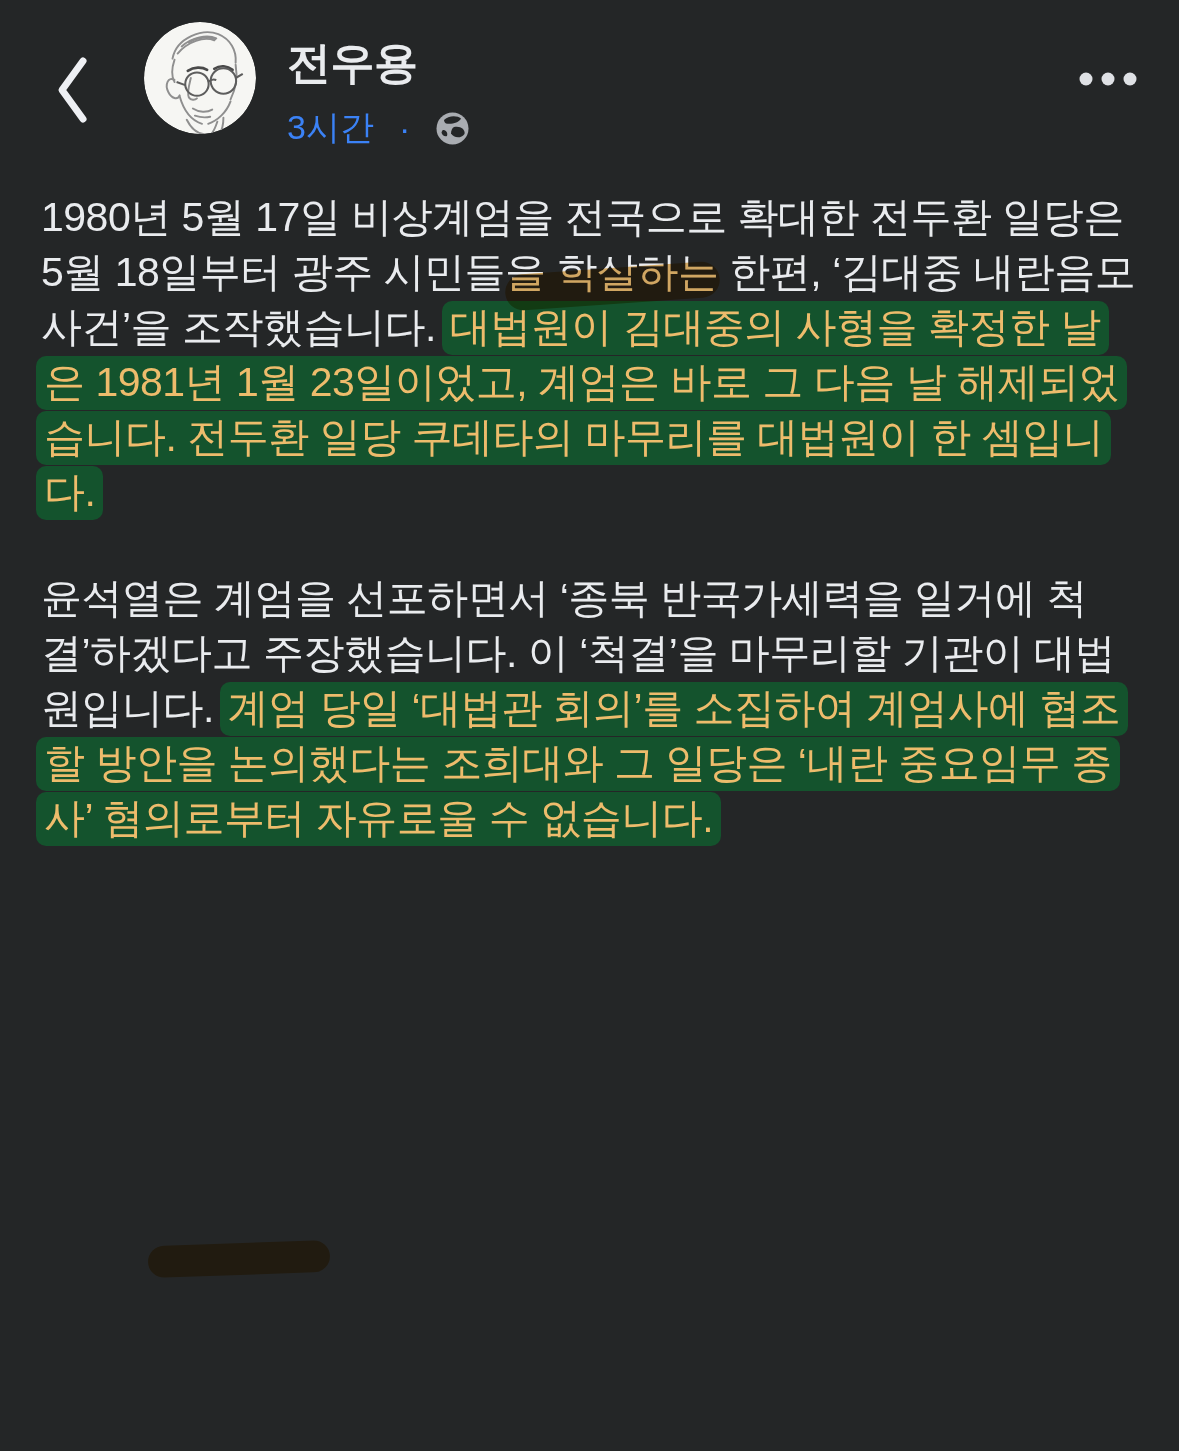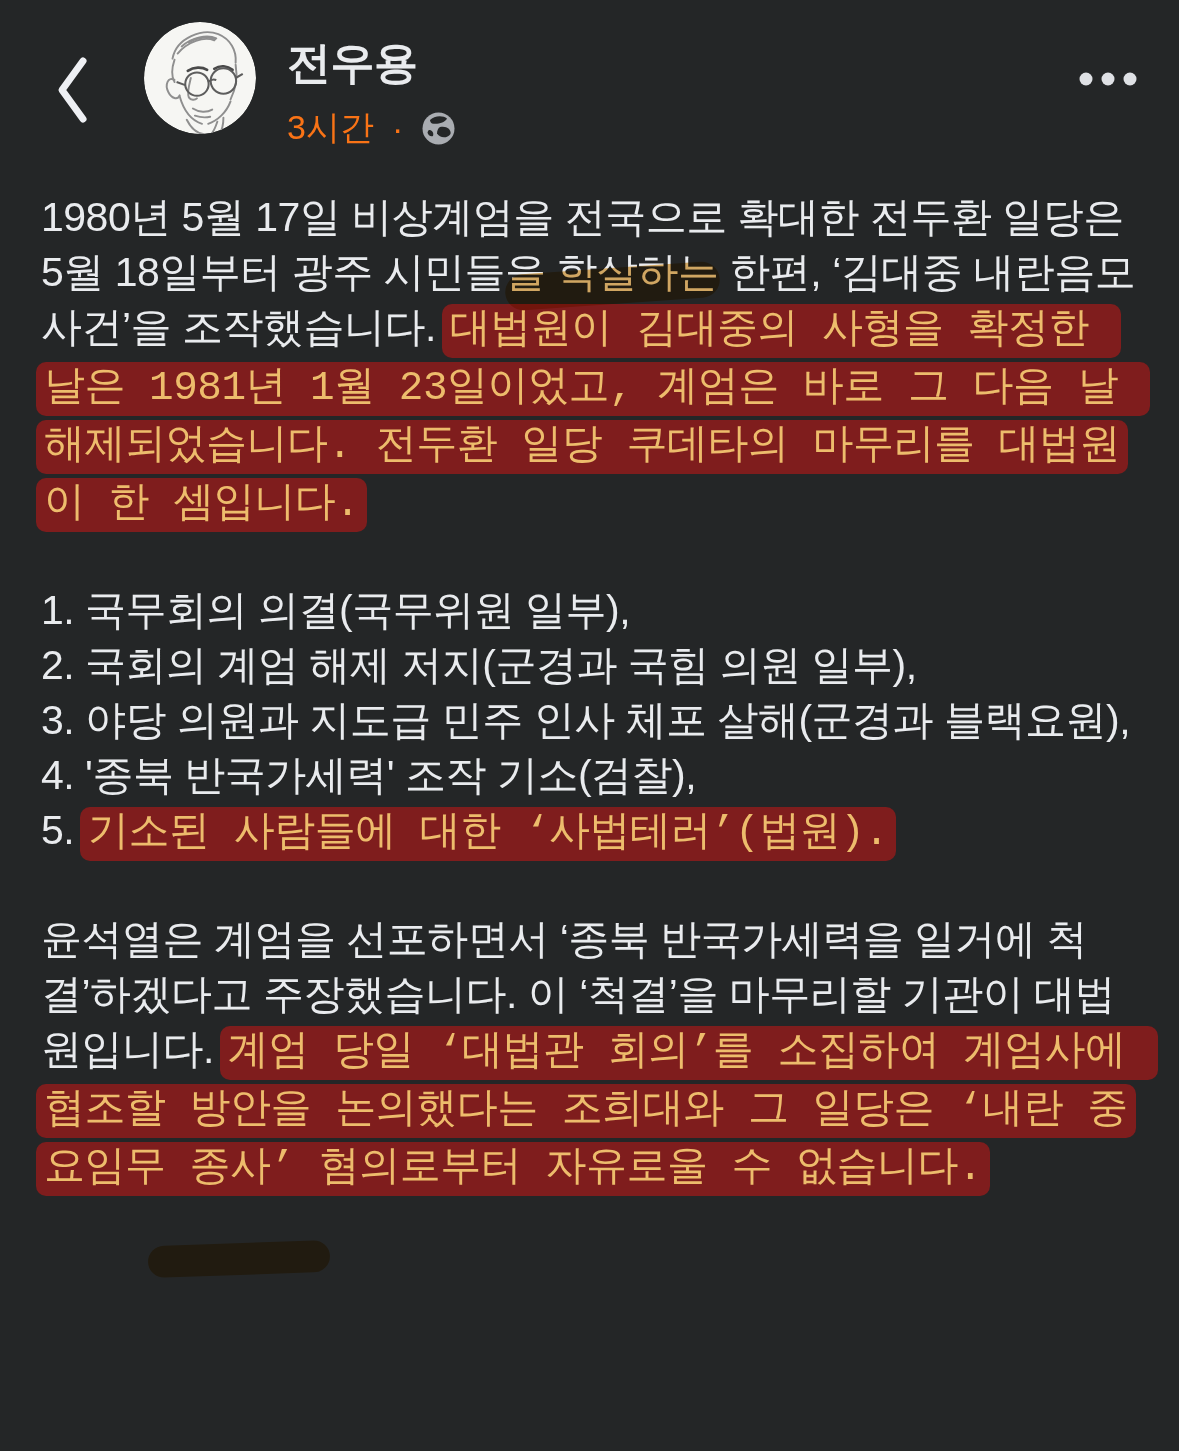--- a/index.html
+++ b/index.html
@@ -24,46 +24,45 @@
     position:absolute; left:144px; top:22px;
     width:112px; height:112px; border-radius:50%;
     overflow:hidden; cursor:pointer;
   }
   .profile-info { position:absolute; left:287px; top:34px; }
   .profile-name {
     font-size:44px; font-weight:700; color:#e9ebee;
     letter-spacing:-0.5px; cursor:pointer;
   }
   .meta-row {
-    margin-top:12px; display:flex; align-items:center; gap:18px;
-    color:#f97316; font-size:34px;
+    margin-top:12px; display:flex; align-items:center; gap:25px;
+    color:#3b82f6; font-size:34px;
   }
   .menu-btn {
     position:absolute; right:32px; top:66px;
     background:none; border:none; cursor:pointer; padding:6px;
   }
   
   .post-body {
     margin-top:56px;
     padding:0 41px;
     font-size:41px;
     line-height:55px;
     letter-spacing:-0.5px;
     color:#e9ebee;
   }
   .para { margin:0 0 51px 0; white-space:pre-wrap; }
   .para:last-child { margin-bottom:0; }
   .hl {
-    background:#7f1d1d;
+    background:#14532d;
     color:#edbc6c;
     border-radius:10px;
     padding:3px 8px 5px 8px;
     margin:8px -5px;
     box-decoration-break:clone;
-    font-family:Liberation Mono, monospace;
     -webkit-box-decoration-break:clone;
   }
   
   .marker-stroke {
     position:absolute;
     background:#e2ae5c;
     mix-blend-mode:multiply;
     opacity:0.92;
     pointer-events:none;
   }
@@ -136,24 +135,19 @@
         <circle cx="7" cy="7" r="6.5" fill="#dfe1e5"></circle>
         <circle cx="29" cy="7" r="6.5" fill="#dfe1e5"></circle>
         <circle cx="51" cy="7" r="6.5" fill="#dfe1e5"></circle>
       </svg>
     </button>
 
   </header>
 
   <main class="post-body">
       <p class="para"><span>1980년 5월 17일 비상계엄을 전국으로 확대한 전두환 일당은 5월 18일부터 광주 시민들을 학살하는 한편, ‘김대중 내란음모 사건’을 조작했습니다. </span><span class="hl">대법원이 김대중의 사형을 확정한 날은 1981년 1월 23일이었고, 계엄은 바로 그 다음 날 해제되었습니다. 전두환 일당 쿠데타의 마무리를 대법원이 한 셈입니다.</span></p>
-      <p class="para"><span>1. 국무회의 의결(국무위원 일부),
-2. 국회의 계엄 해제 저지(군경과 국힘 의원 일부),
-3. 야당 의원과 지도급 민주 인사 체포 살해(군경과 블랙요원),
-4. '종북 반국가세력' 조작 기소(검찰),
-5. </span><span class="hl">기소된 사람들에 대한 ‘사법테러’(법원).</span></p>
       <p class="para"><span>윤석열은 계엄을 선포하면서 ‘종북 반국가세력을 일거에 척결’하겠다고 주장했습니다. 이 ‘척결’을 마무리할 기관이 대법원입니다. </span><span class="hl">계엄 당일 ‘대법관 회의’를 소집하여 계엄사에 협조할 방안을 논의했다는 조희대와 그 일당은 ‘내란 중요임무 종사’ 혐의로부터 자유로울 수 없습니다.</span></p>
     </main>
 
   <div class="marker-stroke stroke-1"></div>
   <div class="marker-stroke stroke-2"></div>
 
 </div>
 
 </body></html>

